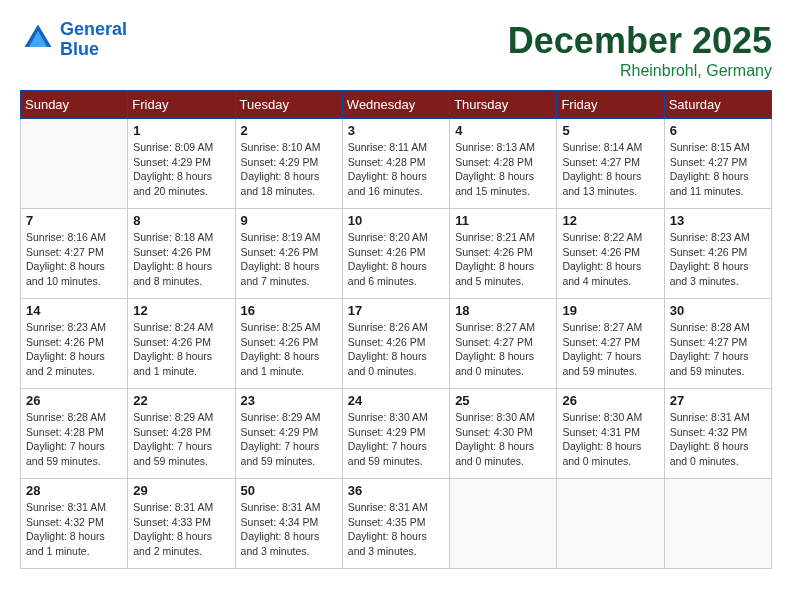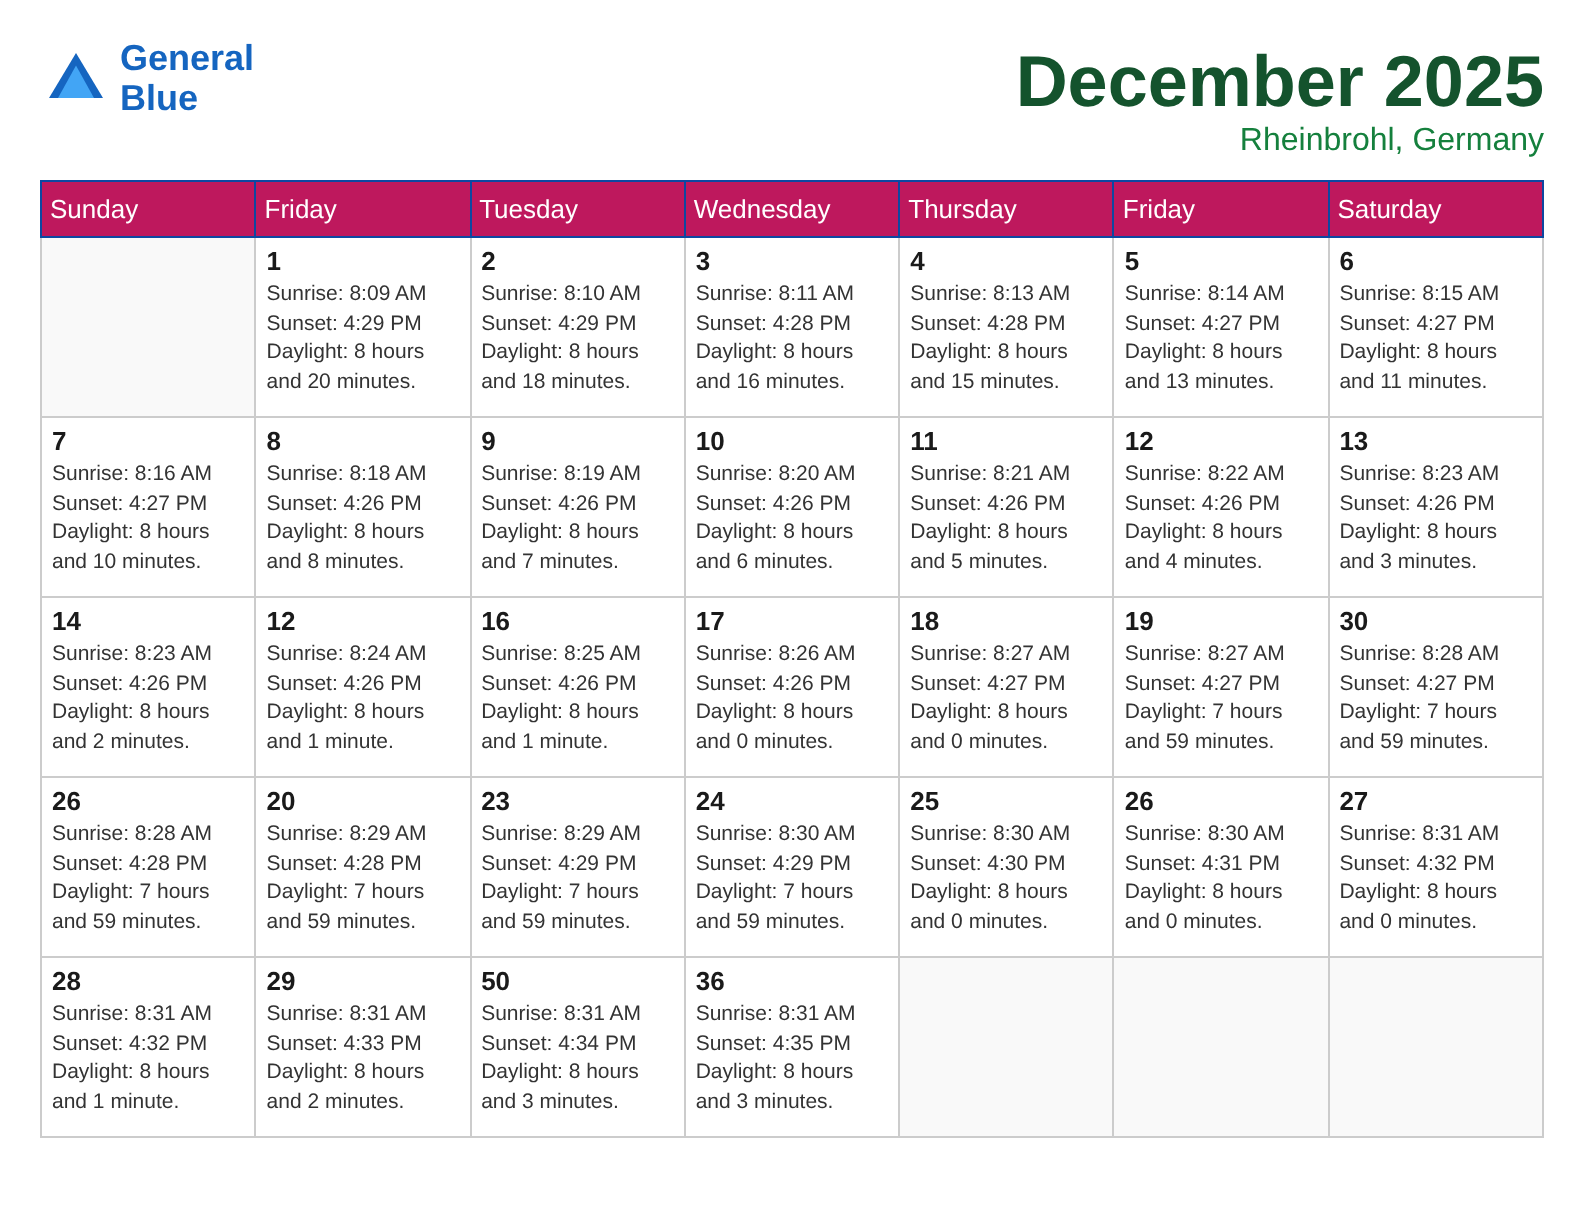--- a/index.html
+++ b/index.html
@@ -11,21 +11,20 @@
       padding: 20px;
     }
     .header-area {
       display: flex;
       justify-content: space-between;
       align-items: flex-start;
       margin-bottom: 10px;
     }
     .logo {
       display: flex;
-      align-items: center;
       gap: 4px;
     }
     .logo-text {
       font-size: 18px;
       font-weight: bold;
       color: #1a1a1a;
       line-height: 1.1;
     }
     .logo-text span {
       color: #1565c0;
@@ -45,21 +44,21 @@
     .location {
       font-size: 16px;
       color: #15803d;
     }
     .calendar {
       width: 100%;
       border-collapse: collapse;
       font-size: 11px;
     }
     .calendar th {
-      background-color: #be185d;
+      background-color: #7f1d1d;
       color: #fff;
       padding: 6px 4px;
       text-align: left;
       font-size: 13px;
       font-weight: normal;
       border: 1px solid #0d47a1;
     }
     .calendar td {
       border: 1px solid #ccc;
       vertical-align: top;
@@ -202,21 +201,21 @@
           <div class="day-number">30</div>
           <div class="day-info">Sunrise: 8:28 AM<br>Sunset: 4:27 PM<br>Daylight: 7 hours<br>and 59 minutes.</div>
         </td>
       </tr>
       <tr>
         <td>
           <div class="day-number">26</div>
           <div class="day-info">Sunrise: 8:28 AM<br>Sunset: 4:28 PM<br>Daylight: 7 hours<br>and 59 minutes.</div>
         </td>
         <td>
-          <div class="day-number">20</div>
+          <div class="day-number">22</div>
           <div class="day-info">Sunrise: 8:29 AM<br>Sunset: 4:28 PM<br>Daylight: 7 hours<br>and 59 minutes.</div>
         </td>
         <td>
           <div class="day-number">23</div>
           <div class="day-info">Sunrise: 8:29 AM<br>Sunset: 4:29 PM<br>Daylight: 7 hours<br>and 59 minutes.</div>
         </td>
         <td>
           <div class="day-number">24</div>
           <div class="day-info">Sunrise: 8:30 AM<br>Sunset: 4:29 PM<br>Daylight: 7 hours<br>and 59 minutes.</div>
         </td>

